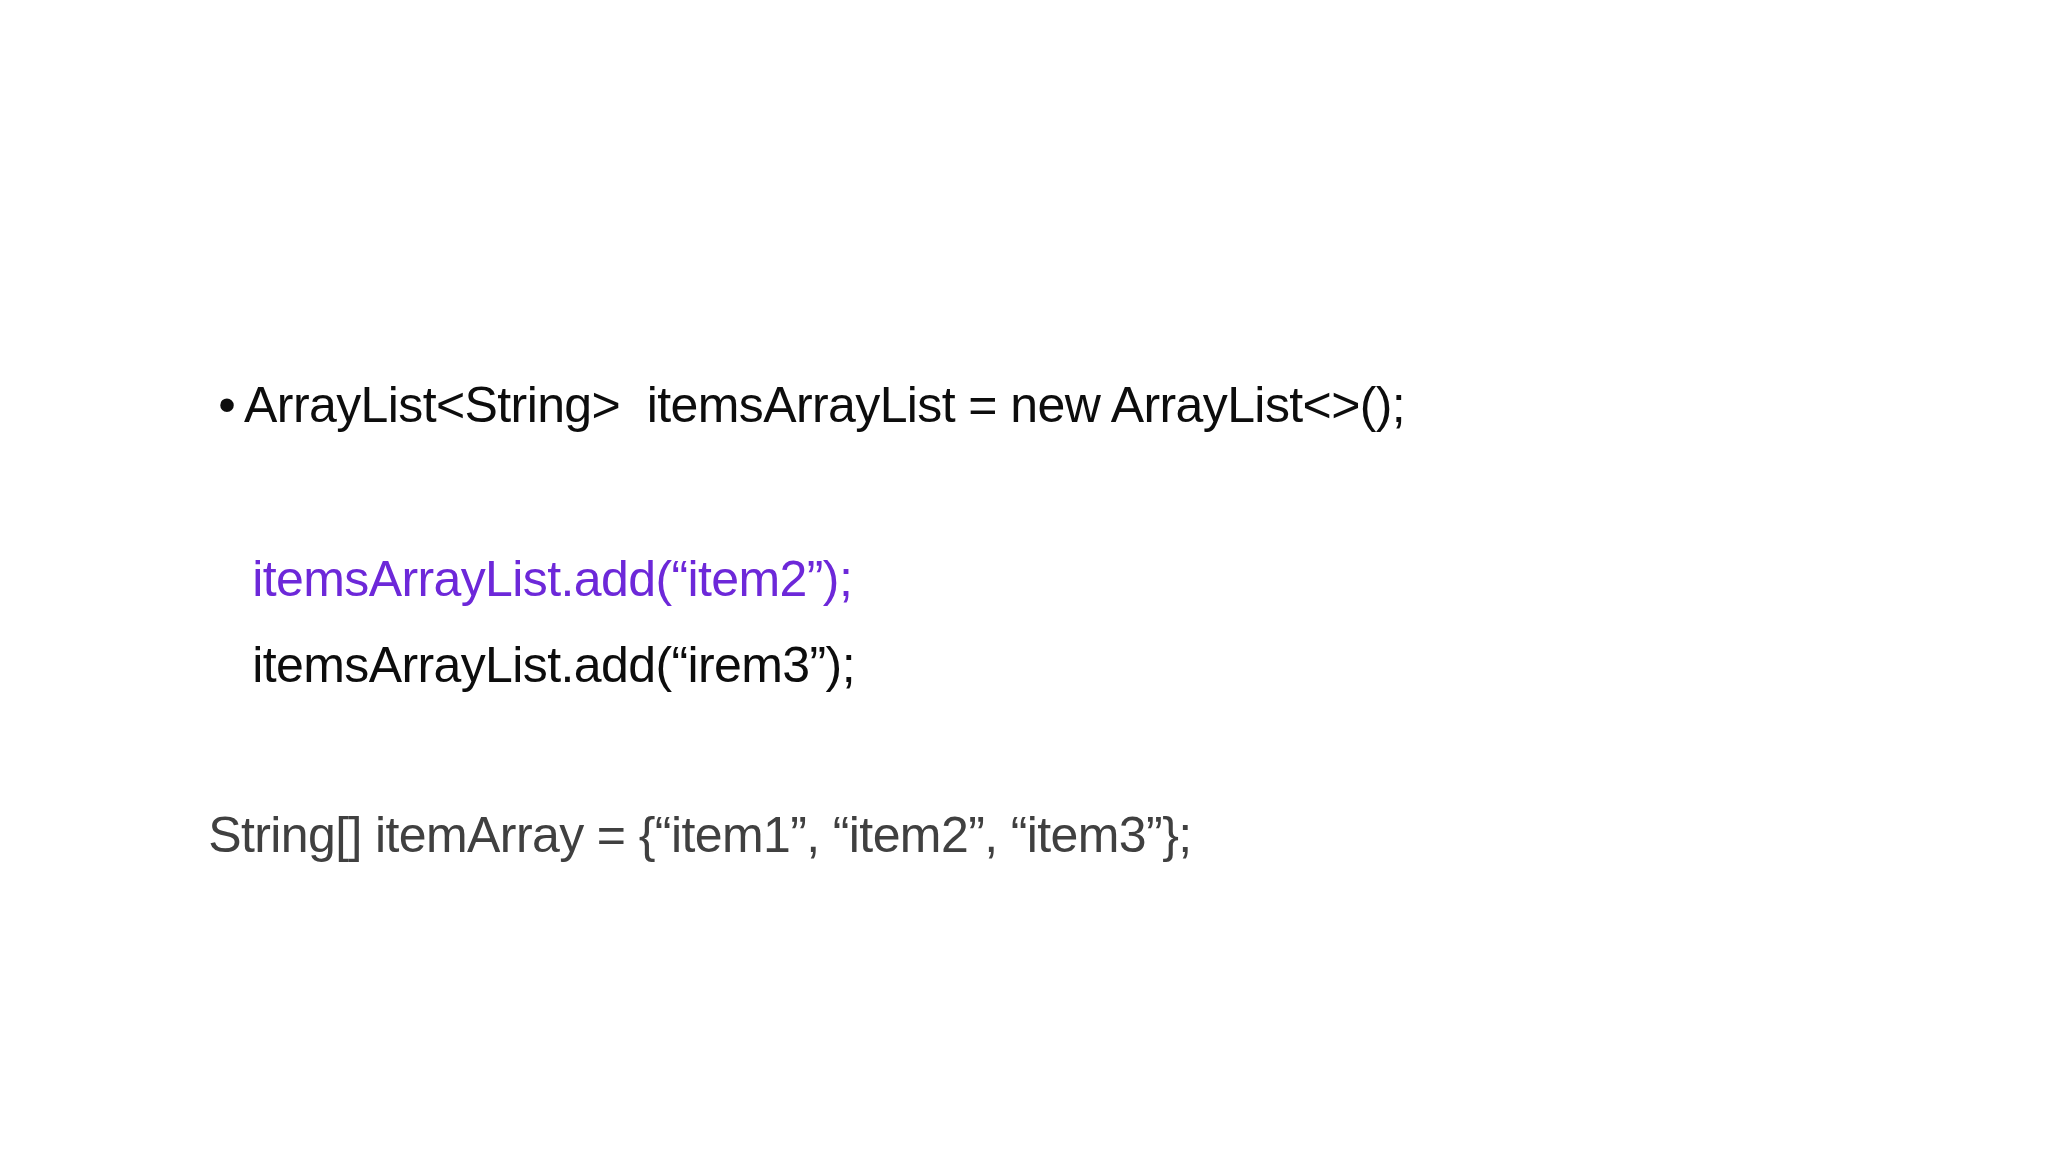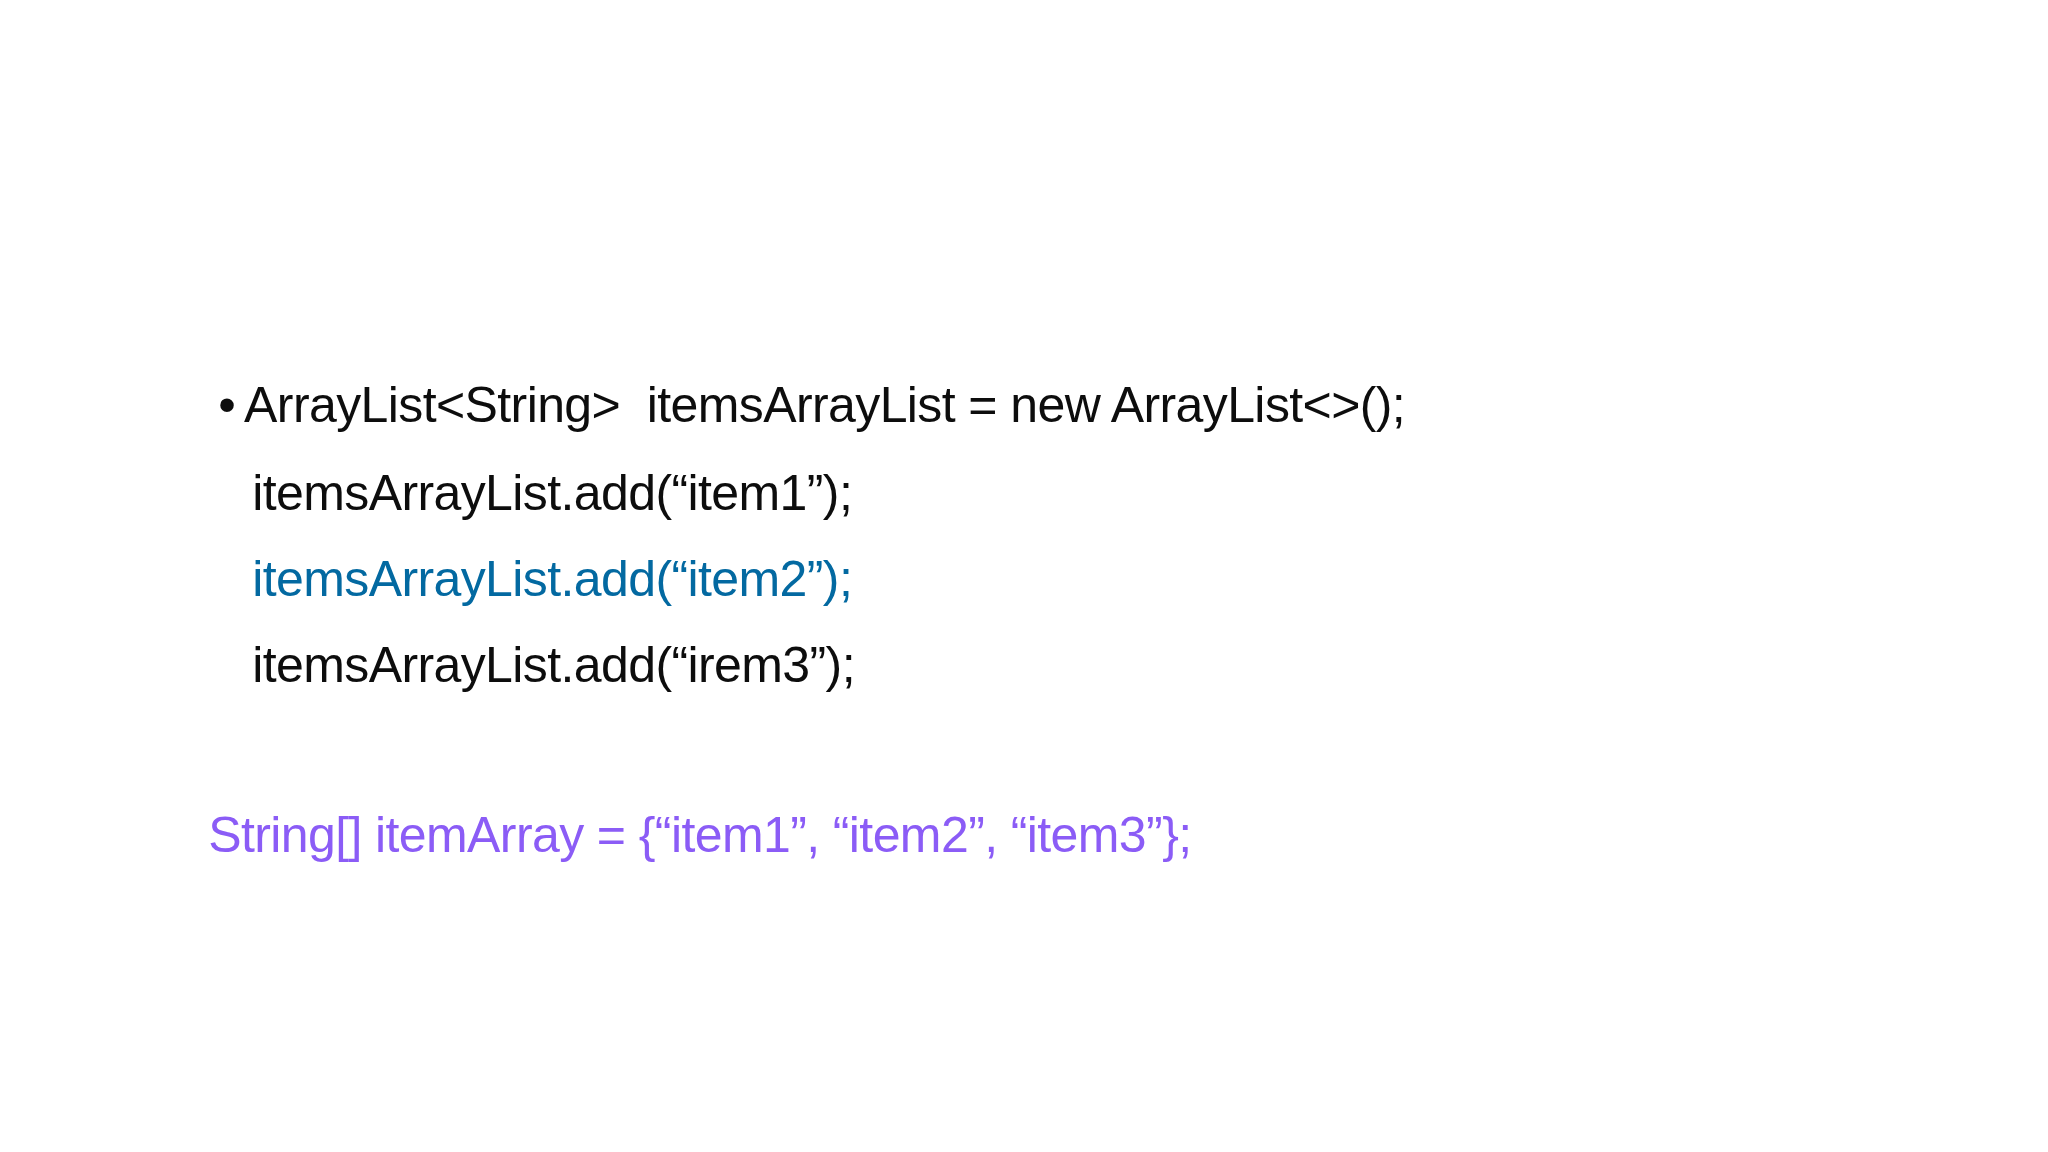--- a/index.html
+++ b/index.html
@@ -41,30 +41,27 @@
 </style>
 </head>
 <body style="background: rgb(255, 255, 255);">
 
 <div class="slide">
 
   <div class="code-line" id="line-1" style="color: rgb(13, 13, 13);">
     <span class="bullet">•</span><span>ArrayList&lt;String&gt;  itemsArrayList = new ArrayList&lt;&gt;();</span>
   </div>
 
-  <div class="code-line" id="line-2" style="color: rgb(13, 13, 13);">
-    <span>itemsArrayList.add(“item1”);</span>
-  </div>
 
-  <div class="code-line" id="line-3" style="color: #0369a1;">
+  <div class="code-line" id="line-3" style="color: #6d28d9;">
     <span>itemsArrayList.add(“item2”);</span>
   </div>
 
   <div class="code-line" id="line-4" style="color: rgb(13, 13, 13); text-align: center;">
     <span>itemsArrayList.add(“irem3”);</span>
   </div>
 
-  <div class="code-line" id="line-5" style="color: #8b5cf6;">
+  <div class="code-line" id="line-5" style="color: #404040;">
     <span>String[] itemArray = {“item1”, “item2”, “item3”};</span>
   </div>
 
 
 </div>
 
 </body></html>

